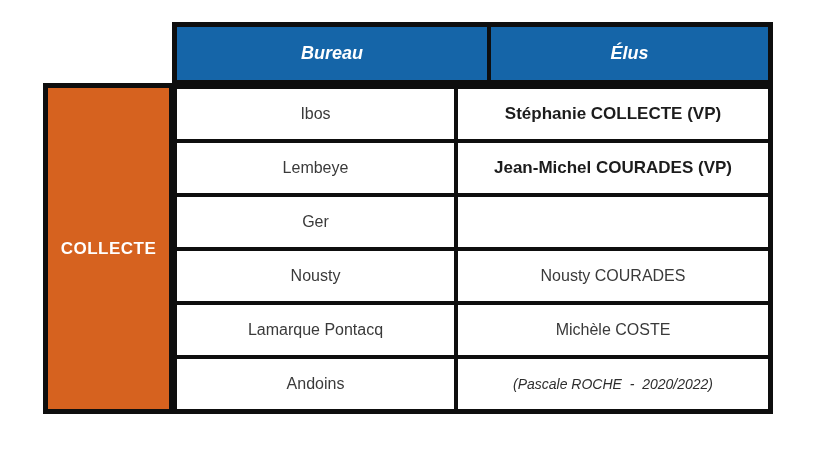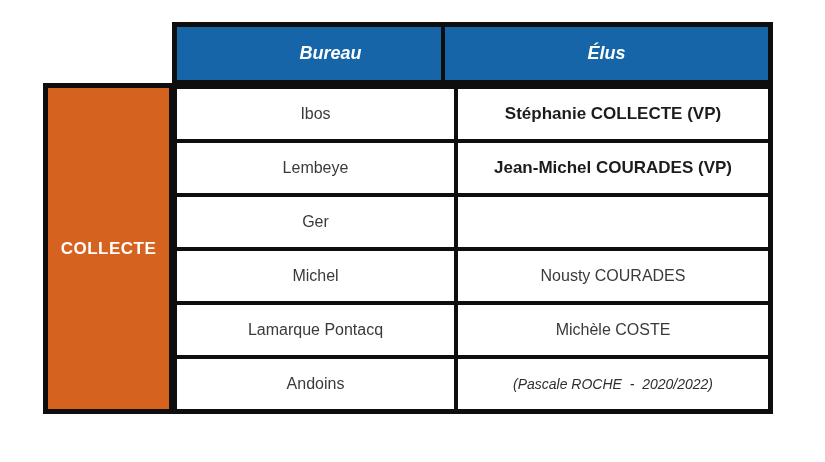--- a/index.html
+++ b/index.html
@@ -41,21 +41,21 @@
     border: 5px solid var(--border-color);
     display: flex;
   }
   .header-cell {
     display: flex; align-items: center; justify-content: center;
     color: #ffffff;
     font-weight: bold;
     font-style: italic;
     font-size: 18px;
   }
-  .header-cell.col-bureau { width: 225px; border-right: 4px solid var(--border-color); margin-left: 43px; }
+  .header-cell.col-bureau { width: 314px; border-right: 4px solid var(--border-color); }
   .header-cell.col-elus { flex: 1; }
   
   .body-grid {
     position: absolute;
     left: 172px; top: 84px;
     width: 601px; height: 330px;
     border: 5px solid var(--border-color);
     display: flex; flex-direction: column;
     background: #ffffff;
   }
@@ -104,21 +104,21 @@
     <div class="t-row">
       <div class="cell col-bureau">Lembeye</div>
       <div class="cell col-elus strong">Jean-Michel COURADES (VP)</div>
     </div>
 
     <div class="t-row">
       <div class="cell col-bureau">Ger</div>
     </div>
 
     <div class="t-row">
-      <div class="cell col-bureau">Michel</div>
+      <div class="cell col-bureau">Nousty</div>
       <div class="cell col-elus">Nousty COURADES</div>
     </div>
 
     <div class="t-row">
       <div class="cell col-bureau">Lamarque Pontacq</div>
       <div class="cell col-elus">Michèle COSTE</div>
     </div>
 
     <div class="t-row">
       <div class="cell col-bureau">Andoins</div>

